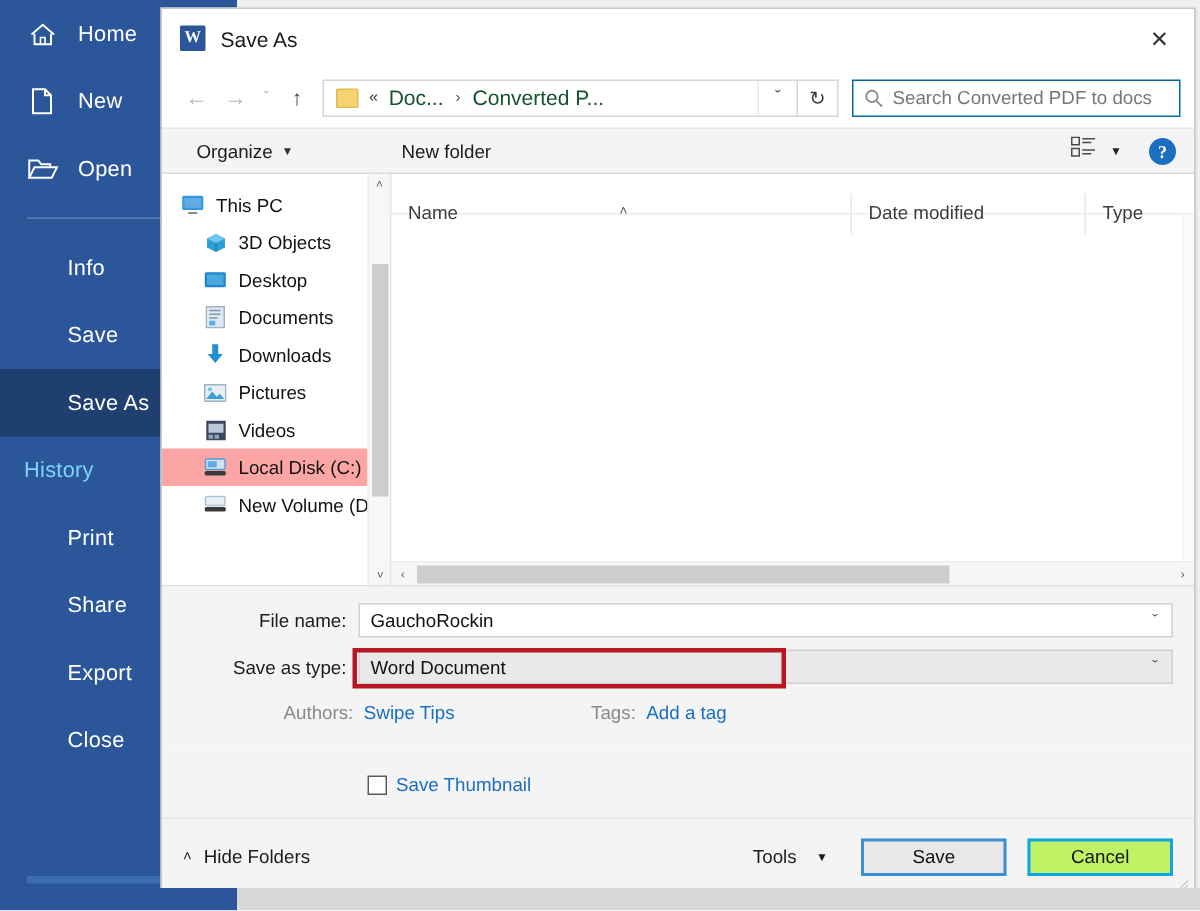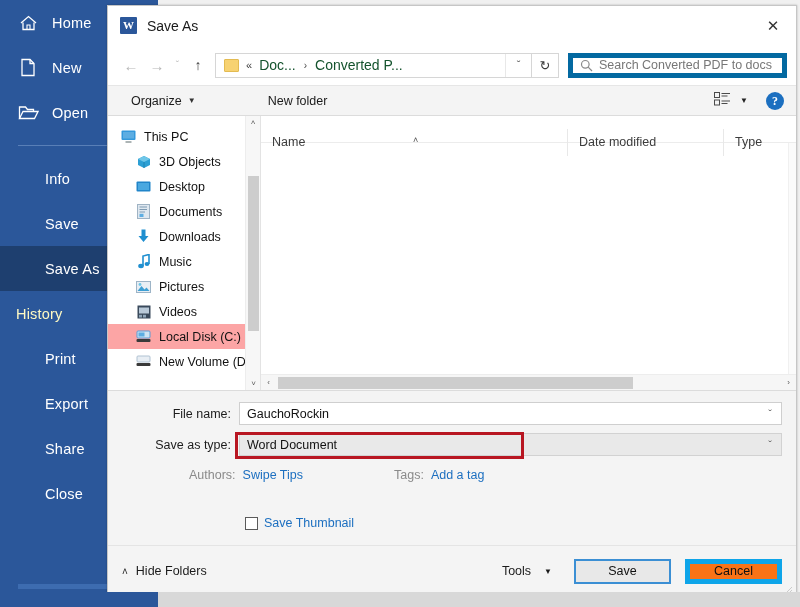--- a/index.html
+++ b/index.html
@@ -43,21 +43,21 @@
     margin-right: 12px;
     display: inline-flex;
     align-items: center;
     justify-content: center;
     flex: 0 0 auto;
   }
   .bs-item.cmd { padding-left: 45px; }
   .bs-item.selected {
     background: #1e3f6f;
   }
-  .bs-item.disabled { color: #fef9c3; padding-left: 16px; }
+  .bs-item.disabled { color: #7dd3fc; padding-left: 16px; }
   .bs-sep {
     height: 1px;
     background: #6a8cc0;
     margin: 10px 16px 10px 18px;
     opacity: .75;
   }
   #bs-bottom-accent {
     position: absolute;
     left: 18px; bottom: 3px;
     width: 127px; height: 5px;
@@ -163,23 +163,24 @@
     border: 1px solid #d6d6d6;
     border-left: none;
     background: #fff;
     display: flex; align-items: center; justify-content: center;
     font-size: 13px; color: #3a3a3a;
     flex: 0 0 auto;
   }
   #searchbox {
     width: 219px; height: 25px;
     margin-left: 9px;
-    border: 5px solid #0369a1;
+    border: 1px solid #0369a1;
     background: #fff;
     display: flex;
+    align-items: center;
     flex: 0 0 auto;
   }
   #search-icon {
     width: 26px;
     display: flex; align-items: center; justify-content: center;
     font-size: 12px; color: #8a8a8a;
     flex: 0 0 auto;
   }
   #search-ph {
     font-size: 12.5px;
@@ -477,22 +478,22 @@
     font-size: 12.5px;
     color: #1b1b1b;
     margin-right: 22px;
     cursor: default;
   }
   #tools-caret { font-size: 8px; margin-left: 13px; }
   .dlg-btn {
     width: 97px; height: 25px;
     font-size: 12.5px;
     color: #111;
-    background: #f97316;
-    border: 5px solid #0ea5e9;
+    background: #bef264;
+    border: 2px solid #0ea5e9;
     display: flex;
     align-items: center;
     justify-content: center;
     cursor: default;
   }
   #save-btn {
     background: #e8e8e8;
     border: 2px solid #3b8fd4;
     margin-right: 14px;
   }
@@ -566,24 +567,24 @@
     <div class="bs-item cmd selected">
       <span>Save As</span>
     </div>
     <div class="bs-item cmd disabled">
       <span>History</span>
     </div>
     <div class="bs-item cmd">
       <span>Print</span>
     </div>
     <div class="bs-item cmd">
+      <span>Share</span>
+    </div>
+    <div class="bs-item cmd">
       <span>Export</span>
-    </div>
-    <div class="bs-item cmd">
-      <span>Share</span>
     </div>
     <div class="bs-item cmd">
       <span>Close</span>
     </div>
 
     <div id="bs-bottom-accent"></div>
   </div>
 
   <div id="dialog">
 
@@ -694,30 +695,20 @@
 
         <div class="tree-row indent">
           <span class="tree-ico">
             <svg width="13" height="15" viewBox="0 0 13 15">
                 <path d="M4.5 0.5 H8.5 V7 H11.5 L6.5 13 L1.5 7 H4.5 Z" fill="#1f8fd0"></path>
               </svg>
           </span>
           <span>Downloads</span>
         </div>
 
-        <div class="tree-row indent">
-          <span class="tree-ico">
-            <svg width="12" height="15" viewBox="0 0 12 15">
-                <path d="M5 12 V2 L11 0.5 V10" fill="none" stroke="#1f8fd0" stroke-width="1.6"></path>
-                <ellipse cx="3" cy="12" rx="2.8" ry="2.2" fill="#1f8fd0"></ellipse>
-                <ellipse cx="9" cy="10" rx="2.4" ry="1.9" fill="#1f8fd0"></ellipse>
-              </svg>
-          </span>
-          <span>Music</span>
-        </div>
 
         <div class="tree-row indent">
           <span class="tree-ico">
             <svg width="15" height="12" viewBox="0 0 15 12">
                 <rect x="0.5" y="0.5" width="14" height="11" fill="#e8eef4" stroke="#9db4c7"></rect>
                 <circle cx="4" cy="3.5" r="1.4" fill="#6ec6e8"></circle>
                 <path d="M1.5 10 L5.5 5 L8.5 8.5 L10.5 6.5 L13.5 10 Z" fill="#3d9fd4"></path>
               </svg>
           </span>
           <span>Pictures</span>

